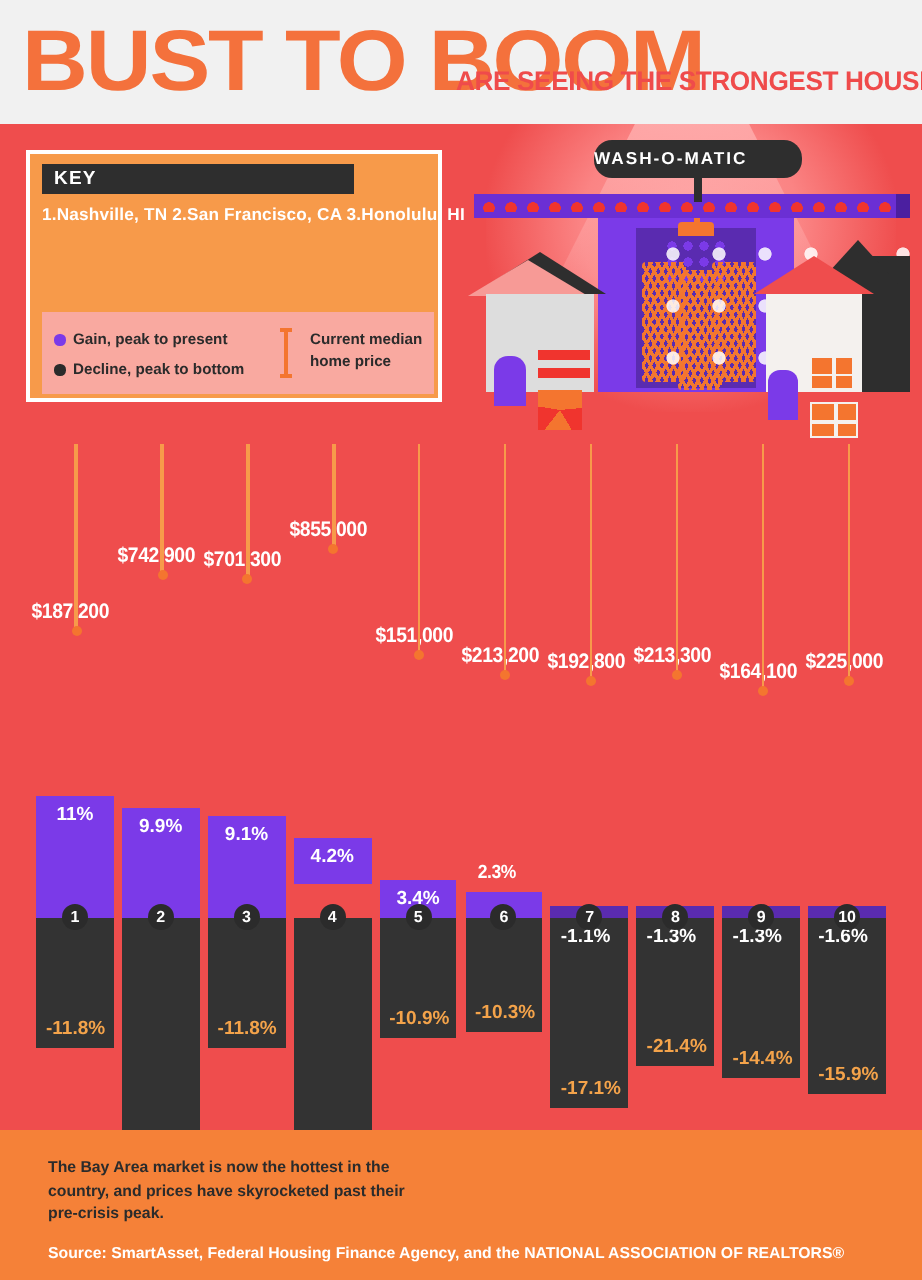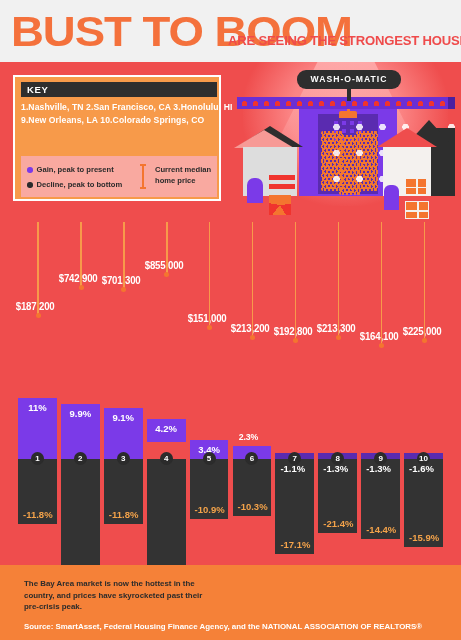--- a/index.html
+++ b/index.html
@@ -42,39 +42,39 @@
   }
   .beam {
     position:absolute; top:-10px; left:262px; width:168px; height:120px;
     background:linear-gradient(to bottom, rgba(255,175,175,.9), rgba(239,77,77,0));
     clip-path:polygon(36% 0%, 64% 0%, 100% 100%, 0% 100%);
   }
 
   
   .keybox { position:absolute; left:13px; top:13px; width:208px; height:126px;
             background:#f79a4a; border:2px solid #ffffff; }
-  .key-head { position:absolute; left:6px; top:5px; width:196px; height:15px; background:#2e2e2e; }
+  .key-head { position:absolute; left:6px; top:5px; width:156px; height:15px; background:#2e2e2e; }
   .key-head span { position:absolute; left:6px; top:2px; font-size:9.5px; font-weight:bold; color:#fff; letter-spacing:.6px; }
   .key-list { position:absolute; left:6px; top:24px; width:198px; }
   .key-line { font-size:8.6px; font-weight:bold; color:#fff; line-height:12.6px; white-space:nowrap; letter-spacing:.1px; }
 
   .key-legend { position:absolute; left:6px; top:79px; width:196px; height:41px; background:#f9a9a0; }
   .lg-row { position:absolute; font-size:7.6px; font-weight:bold; color:#2b2b2b; white-space:nowrap; }
   .lg-row .dot { display:inline-block; width:5.5px; height:5.5px; border-radius:50%; margin-right:4px; vertical-align:middle; }
   .lg-a { left:6px; top:9px; }
   .lg-b { left:6px; top:24px; }
   .lg-bar { position:absolute; left:121px; top:8px; width:2px; height:25px; background:#f4752f; }
   .lg-bar:before, .lg-bar:after { content:""; position:absolute; left:-2px; width:6px; height:2px; background:#f4752f; }
   .lg-bar:before { top:0; } .lg-bar:after { bottom:0; }
   .lg-c { left:134px; top:8px; line-height:11px; white-space:normal; width:62px; }
 
   
   .illus { position:absolute; left:237px; top:22px; width:218px; height:112px; }
   .sign { position:absolute; left:60px; top:-14px; width:104px; height:19px; background:#2e2e2e; border-radius:9px; z-index:6; }
-  .sign span { display:block; text-align:center; font-size:8.6px; font-weight:bold; color:#fff; line-height:19px; letter-spacing:1px; }
+  .sign span { display:block; font-size:8.6px; font-weight:bold; color:#fff; line-height:19px; letter-spacing:1px; }
   .sign-stem { position:absolute; left:110px; top:3px; width:4px; height:14px; background:#2e2e2e; z-index:5; }
   .canopy { position:absolute; left:0; top:13px; width:218px; height:12px; background:#6b2fd4; z-index:4; }
   .canopy .dots { position:absolute; left:2px; top:3.5px; width:212px; height:5px;
       background-image:radial-gradient(circle, #f0342e 45%, transparent 47%);
       background-size:11px 6px; }
   .canopy .cap { position:absolute; right:0; top:0; width:7px; height:12px; background:#4b1fa0; }
   .bay { position:absolute; left:62px; top:25px; width:98px; height:87px; background:#7b3ae8; z-index:2; }
   .bay-inner { position:absolute; left:19px; top:5px; width:60px; height:80px; background:#5a2bb0; }
   .showerhead { position:absolute; left:40px; top:2px; width:18px; height:7px; background:#f4752f; border-radius:2px 2px 0 0; }
   .showerstem { position:absolute; left:47.5px; top:0px; width:3px; height:4px; background:#f4752f; }
@@ -155,21 +155,20 @@
   <div class="body-red">
     <div class="glow"></div>
     <div class="beam"></div>
 
     <div class="keybox">
       <div class="key-head">
         <span>KEY</span>
       </div>
       <div class="key-list">
         <div class="key-line">1.Nashville, TN 2.San Francisco, CA 3.Honolulu, HI</div>
-        <div class="key-line">9.New Orleans, LA 10.Colorado Springs, CO</div>
       </div>
       <div class="key-legend">
         <div class="lg-row lg-a">
           <span class="dot" style="background:#7b3ae8"></span><span>Gain, peak to present</span>
         </div>
         <div class="lg-row lg-b">
           <span class="dot" style="background:#2b2b2b"></span><span>Decline, peak to bottom</span>
         </div>
         <div class="lg-bar"></div>
         <div class="lg-row lg-c">Current median home price</div>

